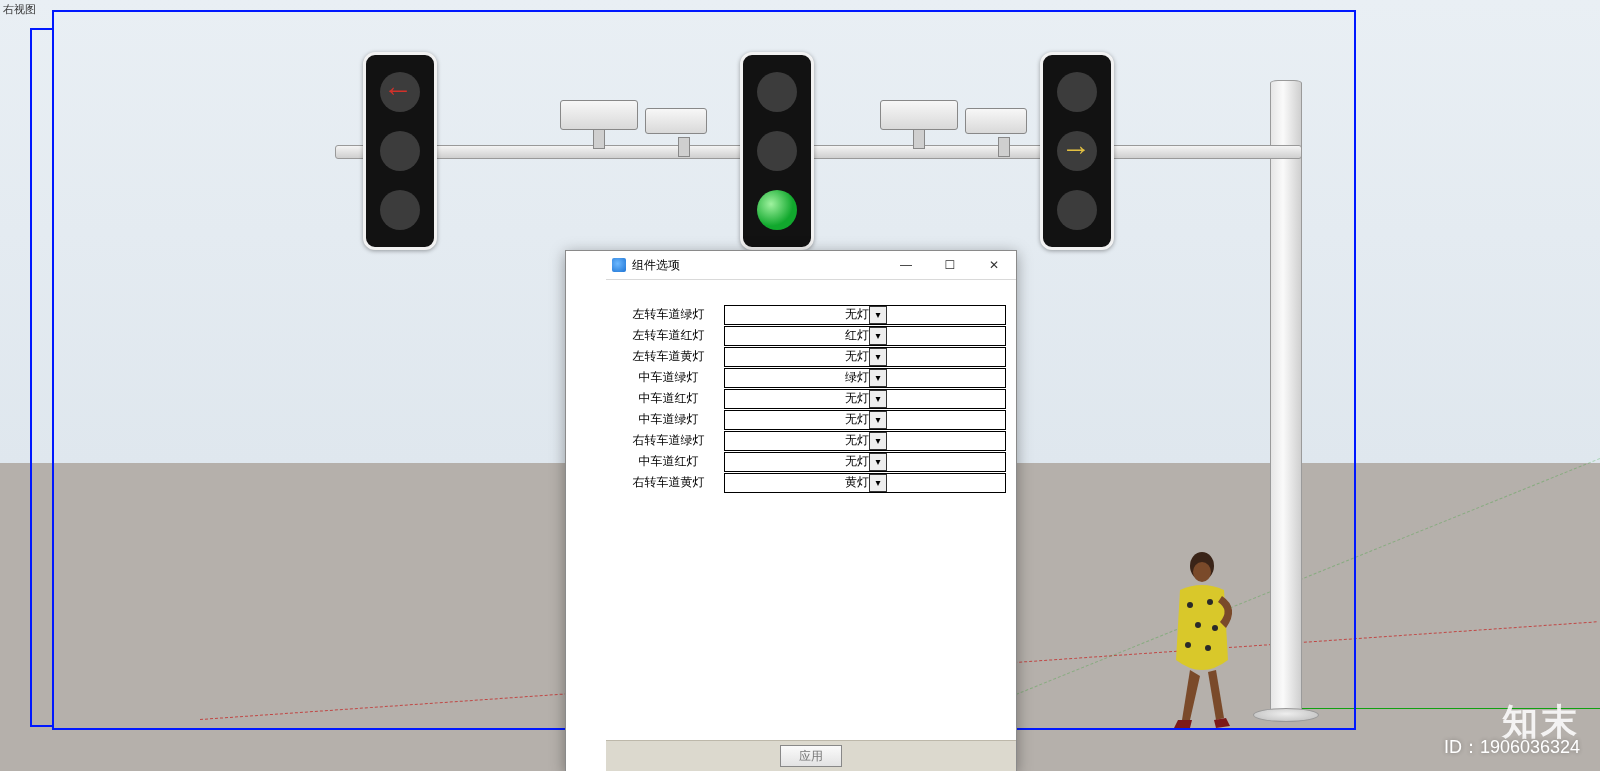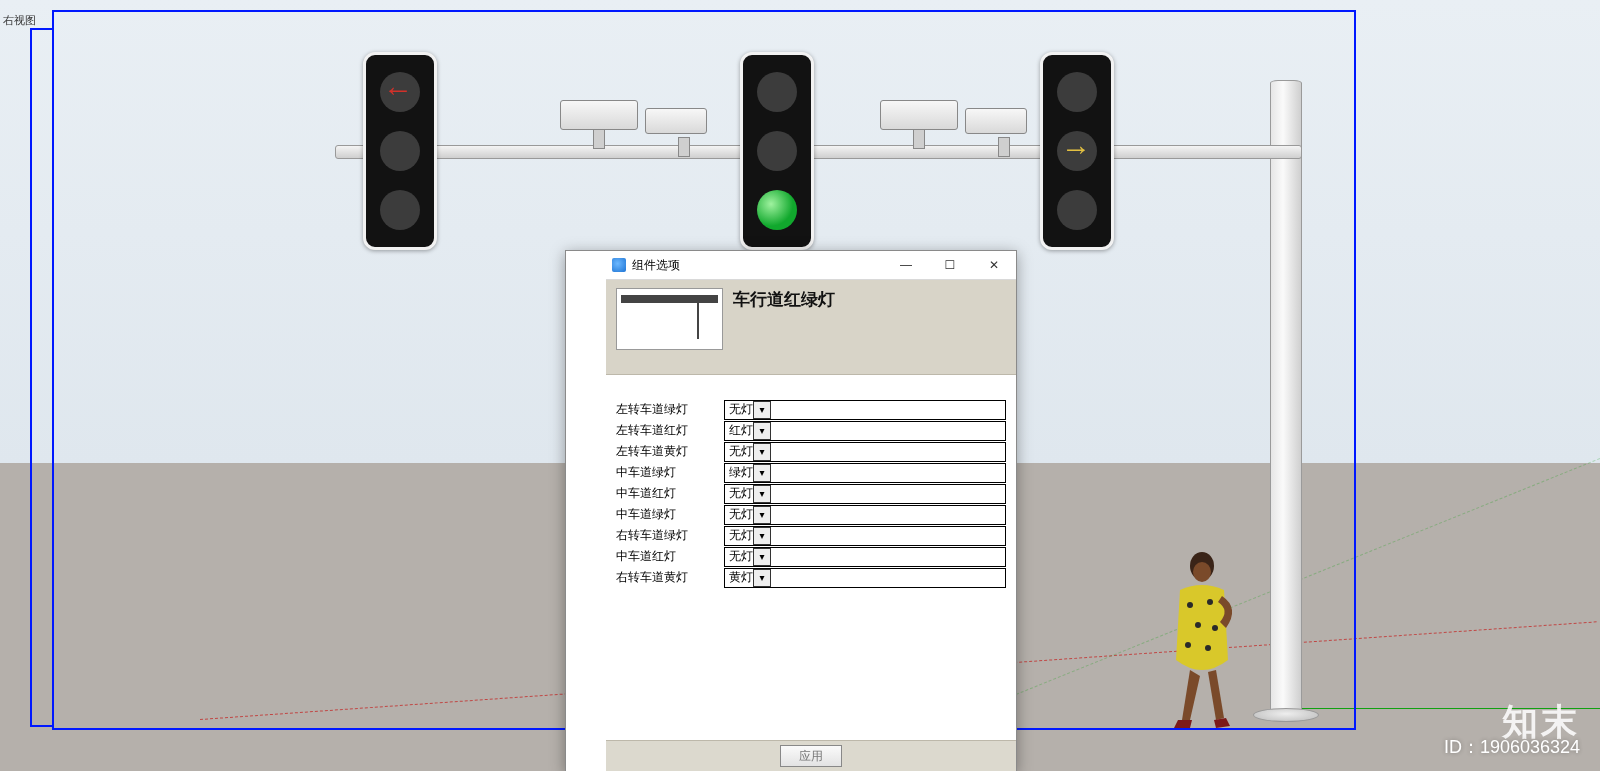--- a/index.html
+++ b/index.html
@@ -13,21 +13,21 @@
   
   .sky {
     position: absolute; left:0; top:0; width:1600px; height:465px;
     background: linear-gradient(#e9eff4, #dfe7ee);
   }
   .ground {
     position: absolute; left:0; top:463px; width:1600px; height:308px;
     background: #b5b0ab;
   }
   .view-label {
-    position: absolute; left: 3px; top: 13px;
+    position: absolute; left: 3px; top: 2px;
     font-size: 11px; color: #333;
     z-index: 5;
   }
   .id-label {
     position: absolute; right: 20px; bottom: 12px;
     font-size: 18px; color: #fff;
     text-shadow: 0 0 4px rgba(0,0,0,.3);
     z-index: 5;
   }
   .brand-text {
@@ -164,24 +164,24 @@
   .thumb {
     width:105px; height:60px; background:#fff; border:1px solid #999;
     display:flex; flex-direction:column; justify-content:flex-start;
     font-size:0;
   }
   .thumb .bar{ height:8px; margin:6px 4px 0; background:#444;}
   .thumb .stick{ width:2px; height:36px; margin-left:80px; background:#444;}
   .dlg-title { font-size:17px; font-weight:bold; color:#111; }
   .dlg-body { flex:1; background:#fff; padding:24px 10px 6px; overflow:auto;}
   .row { display:flex; align-items:center; height:21px; font-size:12px; }
-  .row .lab { width:105px; text-align:left; padding-right:3px; color:#000;}
+  .row .lab { width:105px; text-align:center; padding-right:3px; color:#000;}
   .row .sel {
     flex:1; height:18px; border:1px solid #000; background:#fff;
-    display:flex; align-items:center; justify-content:flex-start;
+    display:flex; align-items:center; justify-content:center;
     padding:0 2px 0 4px; font-size:12px;
   }
   .row .sel .caret{
     width:16px; height:16px; border:1px solid #333;
     display:flex; align-items:center; justify-content:center;
     font-size:10px; background:#eee;
   }
   .dlg-footer{
     height:30px; background:#dcd9ce; border-top:1px solid #bdb8aa;
     display:flex; align-items:center; justify-content:center;margin-top:28px;
@@ -254,27 +254,20 @@
 </div>
 
 <div class="dialog">
   <div class="titlebar">
     <div class="appicon"></div>
     <div class="title">组件选项</div>
     <div class="winbtn">—</div>
     <div class="winbtn">☐</div>
     <div class="winbtn close">✕</div>
   </div>
-  <div class="dlg-header">
-    <div class="thumb">
-      <div class="bar"></div>
-      <div class="stick"></div>
-    </div>
-    <div class="dlg-title">车行道红绿灯</div>
-  </div>
   <div class="dlg-body" id="opts">
       <div class="row">
         <div class="lab">左转车道绿灯</div>
         <div class="sel">
           <span>无灯</span>
           <span class="caret">▾</span>
         </div>
       </div>
       <div class="row">
         <div class="lab">左转车道红灯</div>

